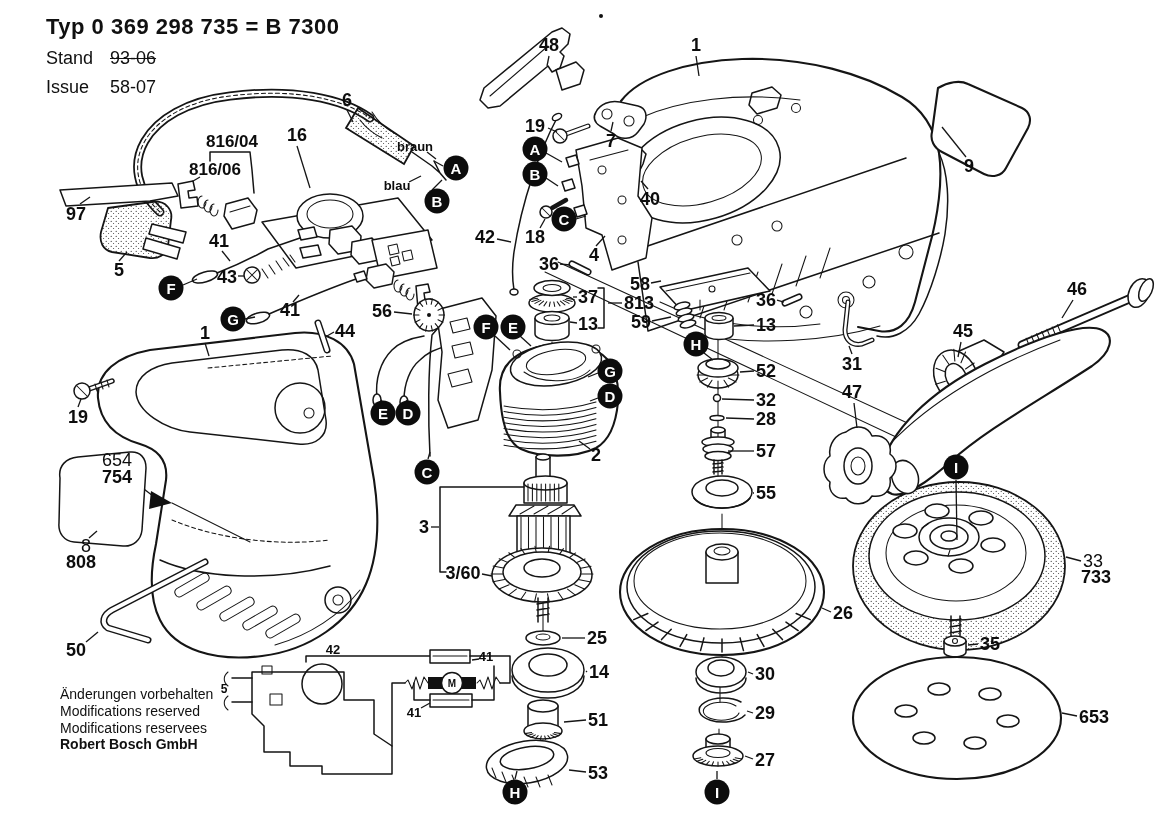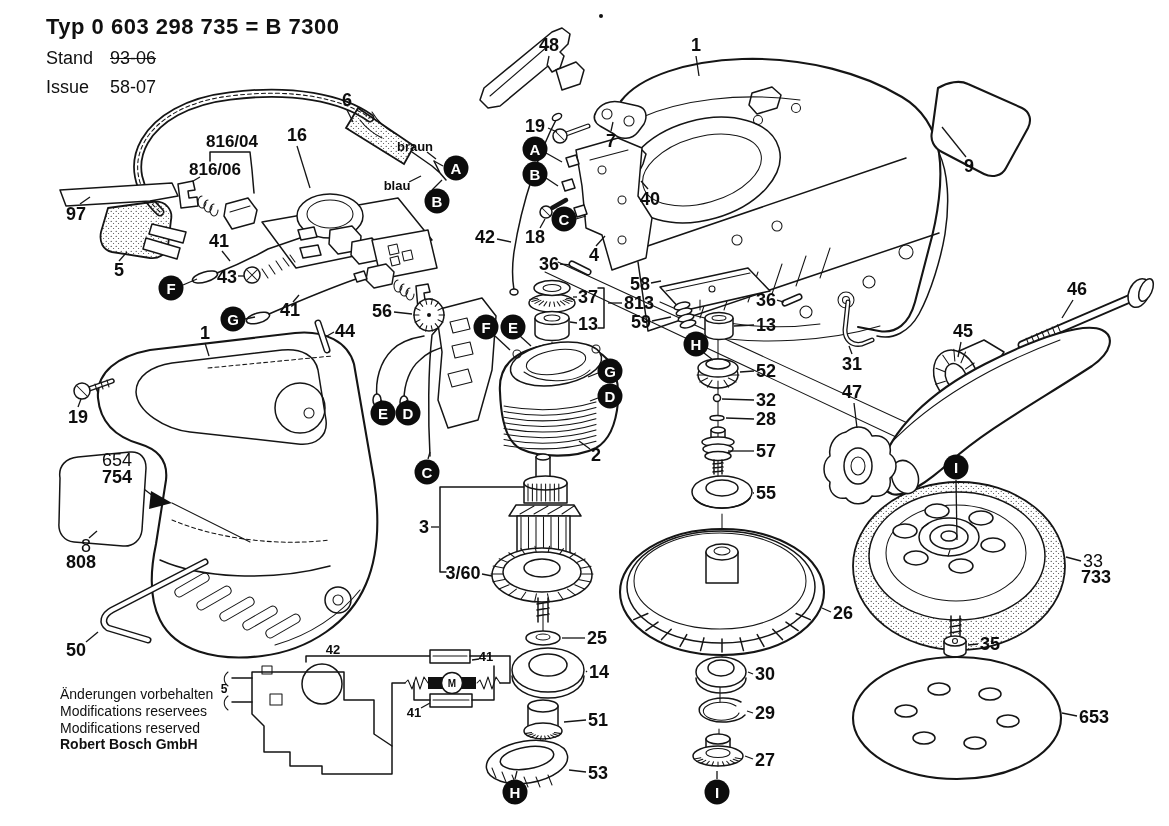--- a/index.html
+++ b/index.html
@@ -30,29 +30,29 @@
   .co{fill:#0c0c0c;stroke:none}
   .colt{font-family:"Liberation Sans",sans-serif;font-weight:bold;font-size:15px;
         text-anchor:middle;dominant-baseline:central;fill:#fff}
 </style>
 </head>
 <body>
 
 <div class="page">
 
   <div class="header">
-    <div class="typ-line"><span>Typ</span> <span>0 603 298 735</span> <span>=</span> <span>B 7300</span></div>
+    <div class="typ-line"><span>Typ</span> <span>0 369 298 735</span> <span>=</span> <span>B 7300</span></div>
     <div class="rev-line"><span class="rev-label">Stand</span><span class="strike">93-06</span></div>
     <div class="rev-line"><span class="rev-label">Issue</span><span>58-07</span></div>
   </div>
 
   <div class="footer">
     <div>Änderungen vorbehalten</div>
+    <div>Modifications reserved</div>
     <div>Modifications reservees</div>
-    <div>Modifications reserved</div>
     <div class="co">Robert Bosch GmbH</div>
   </div>
 
   <svg id="art" width="1169" height="826" viewBox="0 0 1169 826">
     <defs>
       <pattern id="stip" width="5" height="5" patternUnits="userSpaceOnUse">
         <circle cx="1.2" cy="1.3" r="0.65" fill="#3a3a3a"></circle>
           <circle cx="3.6" cy="3.5" r="0.55" fill="#3a3a3a"></circle>
       </pattern>
     </defs>

